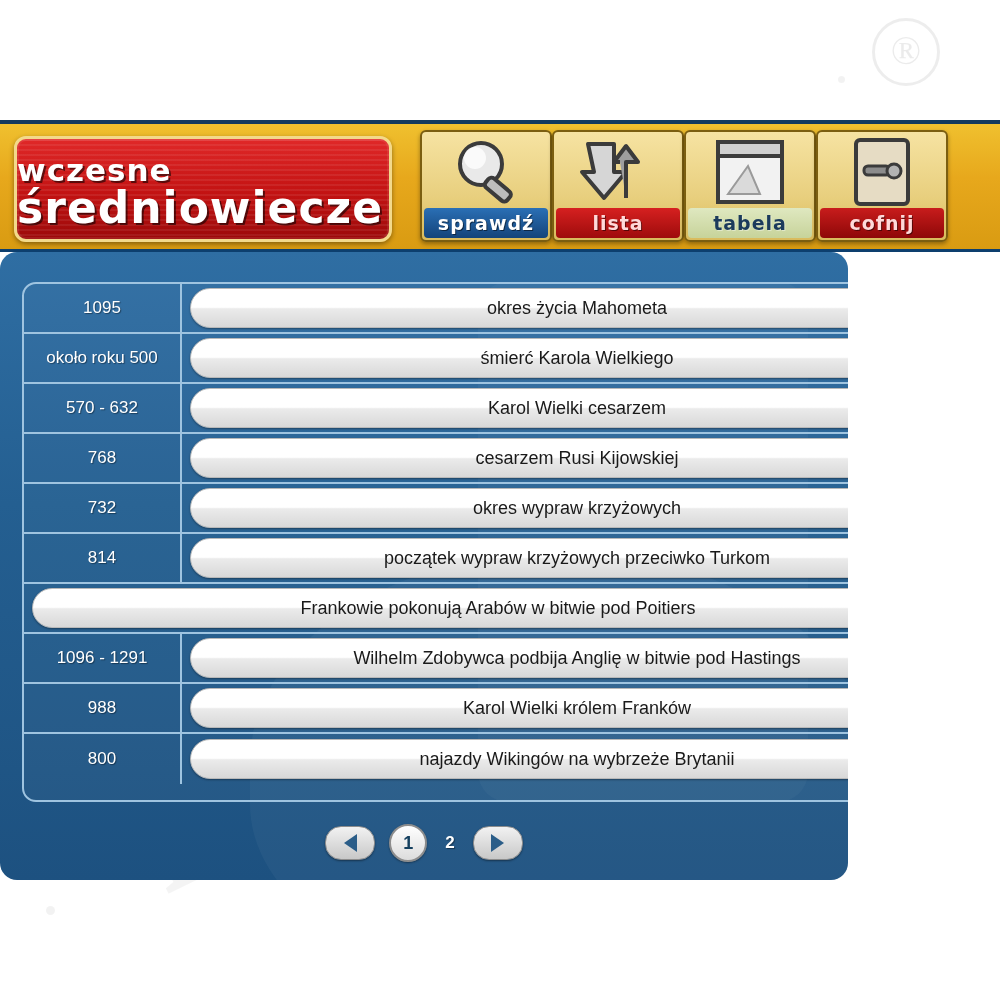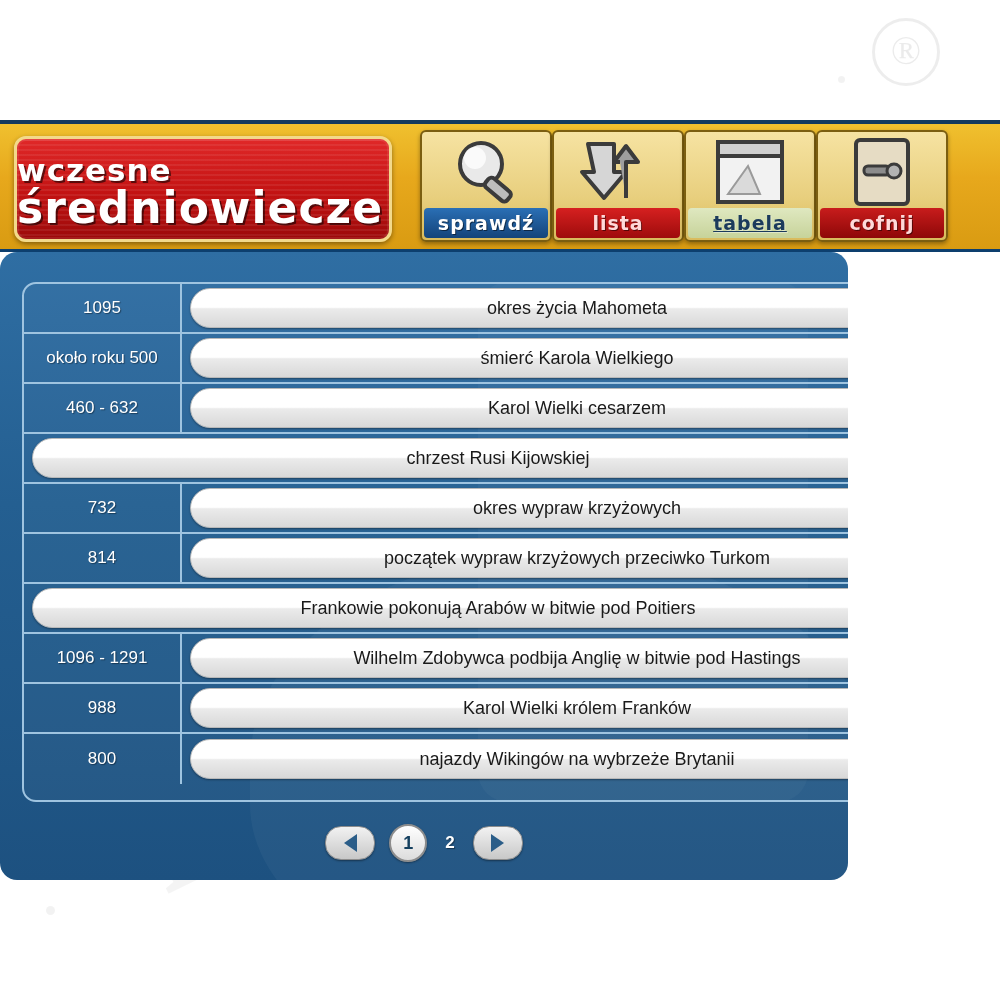--- a/index.html
+++ b/index.html
@@ -161,21 +161,21 @@
     align-items: center;
     justify-content: center;
     font-weight: bold;
     font-size: 19px;
     letter-spacing: 1px;
     text-transform: lowercase;
     font-family: "DejaVu Sans", sans-serif;
   }
   .cap-blue { background: linear-gradient(to bottom,#2a6fb5,#14447a); color:#ffffff; text-shadow:1px 1px 0 rgba(0,0,0,0.5);}
   .cap-red { background: linear-gradient(to bottom,#d62020,#9e0c0c); color:#ffd9d9; text-shadow:1px 1px 0 rgba(0,0,0,0.5);}
-  .cap-green { background: linear-gradient(to bottom,#dfe8c0,#c7d39a); color:#1b3a5c; text-shadow:1px 1px 0 rgba(255,255,255,0.4);text-decoration:underline;}
+  .cap-green { background: linear-gradient(to bottom,#dfe8c0,#c7d39a); color:#1b3a5c; text-shadow:1px 1px 0 rgba(255,255,255,0.4);}
   .cap-red2 { background: linear-gradient(to bottom,#c81c1c,#8e0808); color:#ffd9d9; text-shadow:1px 1px 0 rgba(0,0,0,0.5);}
 
   
   .stage {
     position: relative;
     width: 848px;
     height: 628px;
     background: linear-gradient(to bottom, #2f6ea3 0%, #245f91 40%, #1d5180 100%);
     overflow: hidden;
     border-radius: 17px;
@@ -393,29 +393,30 @@
       </div>
 
       <div class="row">
         <div class="cell-date">około roku 500</div>
         <div class="cell-event">
           <div class="bubble">śmierć Karola Wielkiego</div>
         </div>
       </div>
 
       <div class="row">
-        <div class="cell-date">460 - 632</div>
+        <div class="cell-date">570 - 632</div>
         <div class="cell-event">
           <div class="bubble">Karol Wielki cesarzem</div>
         </div>
       </div>
 
       <div class="row">
-        <div class="cell-event">
-          <div class="bubble">chrzest Rusi Kijowskiej</div>
+        <div class="cell-date">768</div>
+        <div class="cell-event">
+          <div class="bubble">cesarzem Rusi Kijowskiej</div>
         </div>
       </div>
 
       <div class="row">
         <div class="cell-date">732</div>
         <div class="cell-event">
           <div class="bubble">okres wypraw krzyżowych</div>
         </div>
       </div>
 

